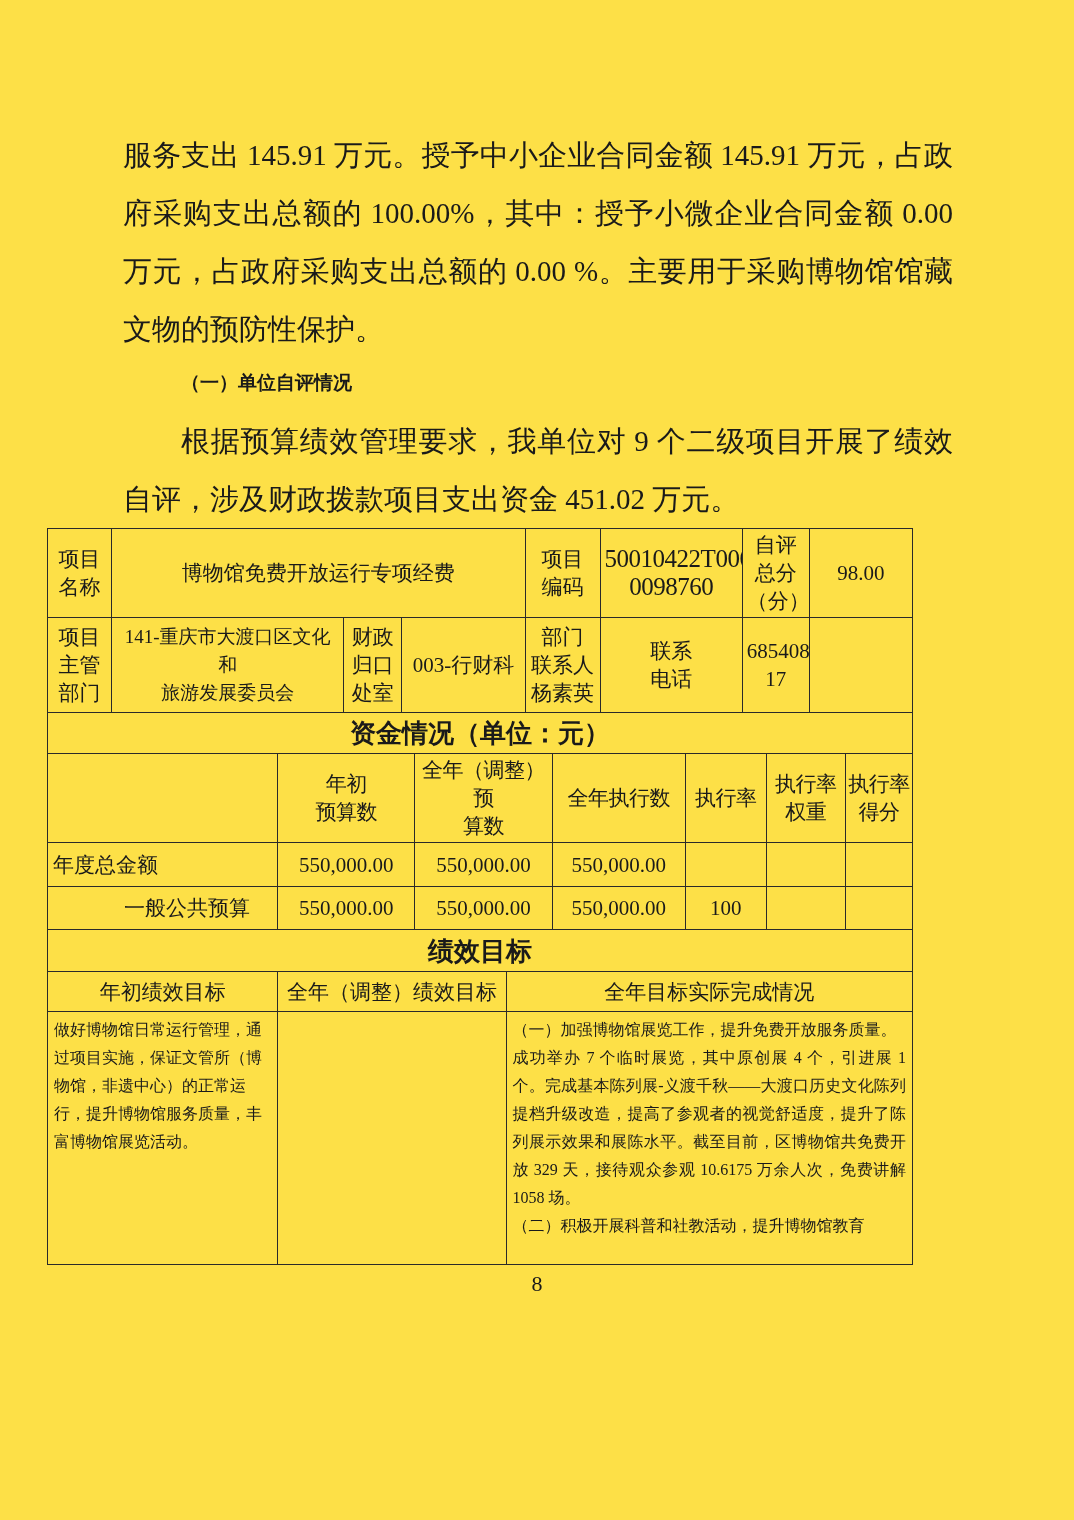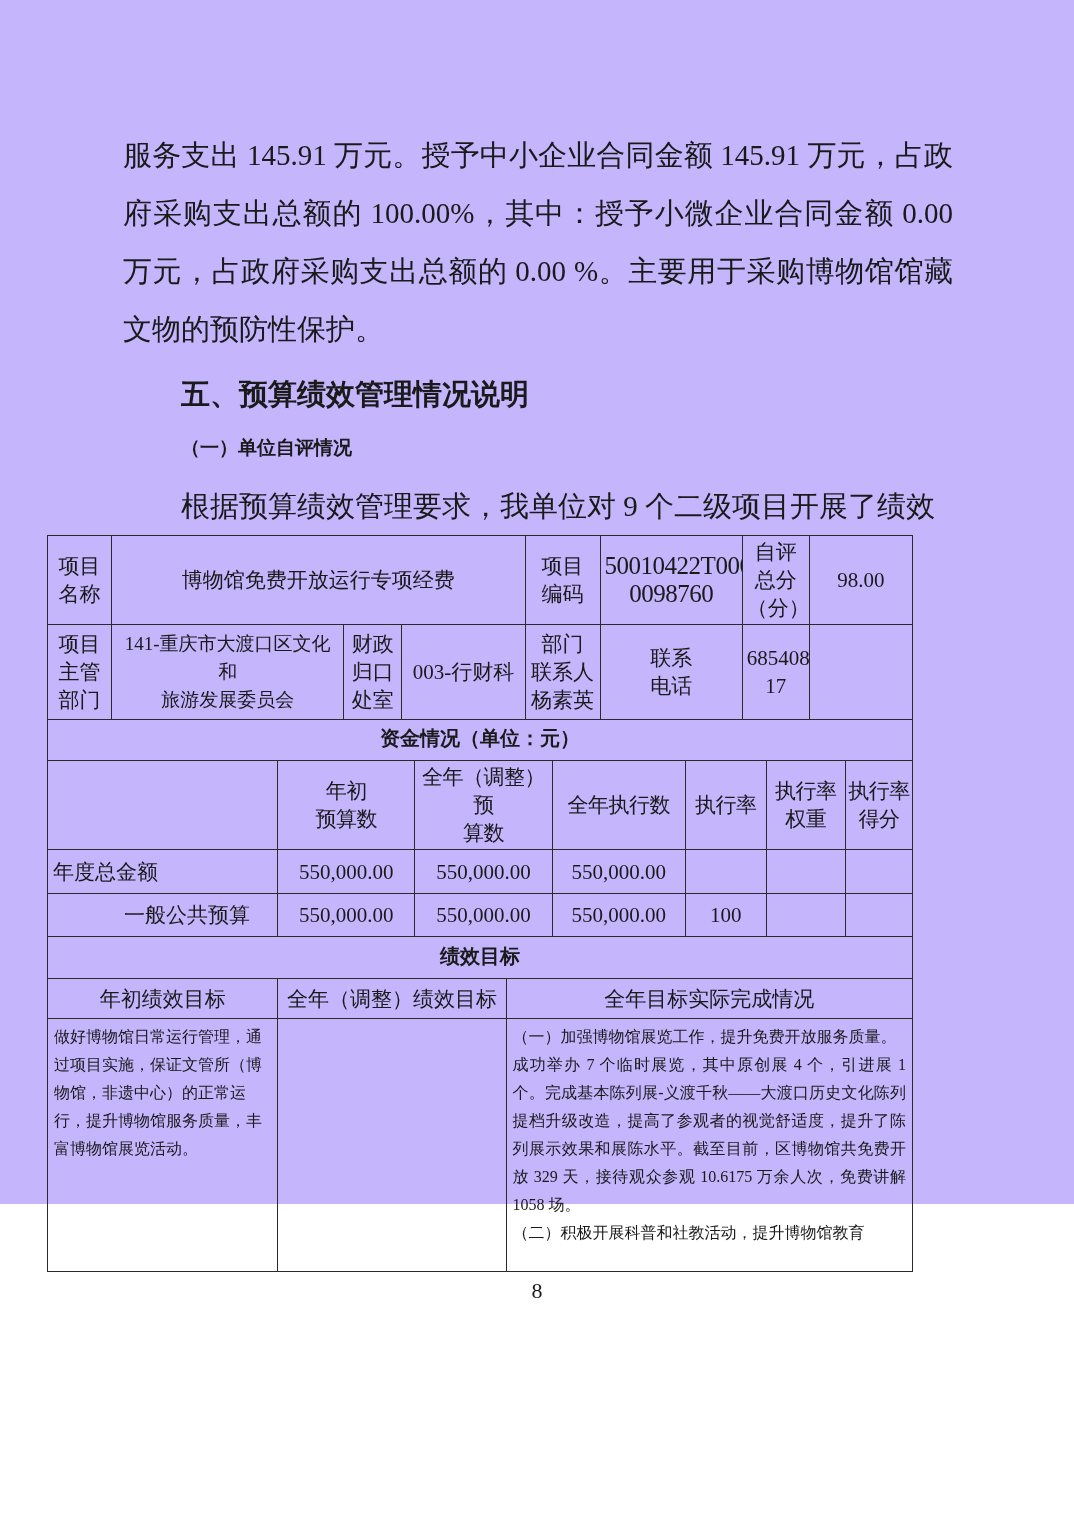--- a/index.html
+++ b/index.html
@@ -3,21 +3,21 @@
 <meta charset="utf-8">
 <style>
   html, body { margin: 0; padding: 0; }
   body {
     width: 1074px; height: 1520px;
     background: #ffffff;
     color: #1a1a1a;
     font-family: "Liberation Serif", "DejaVu Serif", serif;
     overflow: hidden;
   }
-  .doc { position: relative; width: 1074px; height: 1204px; background: #c4b5fd; }
+  .doc { position: relative; width: 1074px; height: 1520px; background: #fde047; }
 
   
   .body-text {
     padding: 126px 121px 0 123px;
     font-size: 29px;
     line-height: 58px;
   }
   .para .line {
     text-align: justify;
     text-align-last: justify;
@@ -61,23 +61,23 @@
     border: 1px solid #2a2a2a;
     padding: 2px 4px;
     text-align: center;
     vertical-align: middle;
     font-size: 21px;
     line-height: 28px;
     white-space: pre-line;
     overflow: hidden;
   }
   .band .section-cell {
-    font-family: Liberation Mono, monospace;
-    font-weight: bold;
-    font-size: 20px;
+    font-family: Liberation Sans, sans-serif;
+    font-weight: bold;
+    font-size: 26px;
     white-space: normal;
   }
   .band .small19 { font-size: 19px; }
   .band .code { font-size: 25px; letter-spacing: -0.5px; }
   .band .hdr { padding: 2px 1px; letter-spacing: -0.5px; }
   .band td.lbl { text-align: left; white-space: normal; }
   .band td.lbl.ind0 { padding-left: 5px; }
   .band td.lbl.ind1 { padding-left: 26px; }
   .band td.lbl.ind2 { padding-left: 76px; }
   .band td.goal-cell {
@@ -103,26 +103,26 @@
 <div class="doc">
 
   <div class="body-text">
     <div class="para">
         <div class="line">服务支出 145.91 万元。授予中小企业合同金额 145.91 万元，占政</div>
         <div class="line">府采购支出总额的 100.00%，其中：授予小微企业合同金额 0.00</div>
         <div class="line">万元，占政府采购支出总额的 0.00 %。主要用于采购博物馆馆藏</div>
         <div class="line">文物的预防性保护。</div>
       </div>
 
-    <div class="h1">五、预算绩效管理情况说明</div>
 
     <div class="h2">（一）单位自评情况</div>
 
     <div class="para indent">
         <div class="line">根据预算绩效管理要求，我单位对 9 个二级项目开展了绩效</div>
+        <div class="line">自评，涉及财政拨款项目支出资金 451.02 万元。</div>
       </div>
 
   </div>
 
   <div class="tablewrap">
 
     <table class="band">
       <colgroup>
         <col style="width:64px">
           <col style="width:232px">

